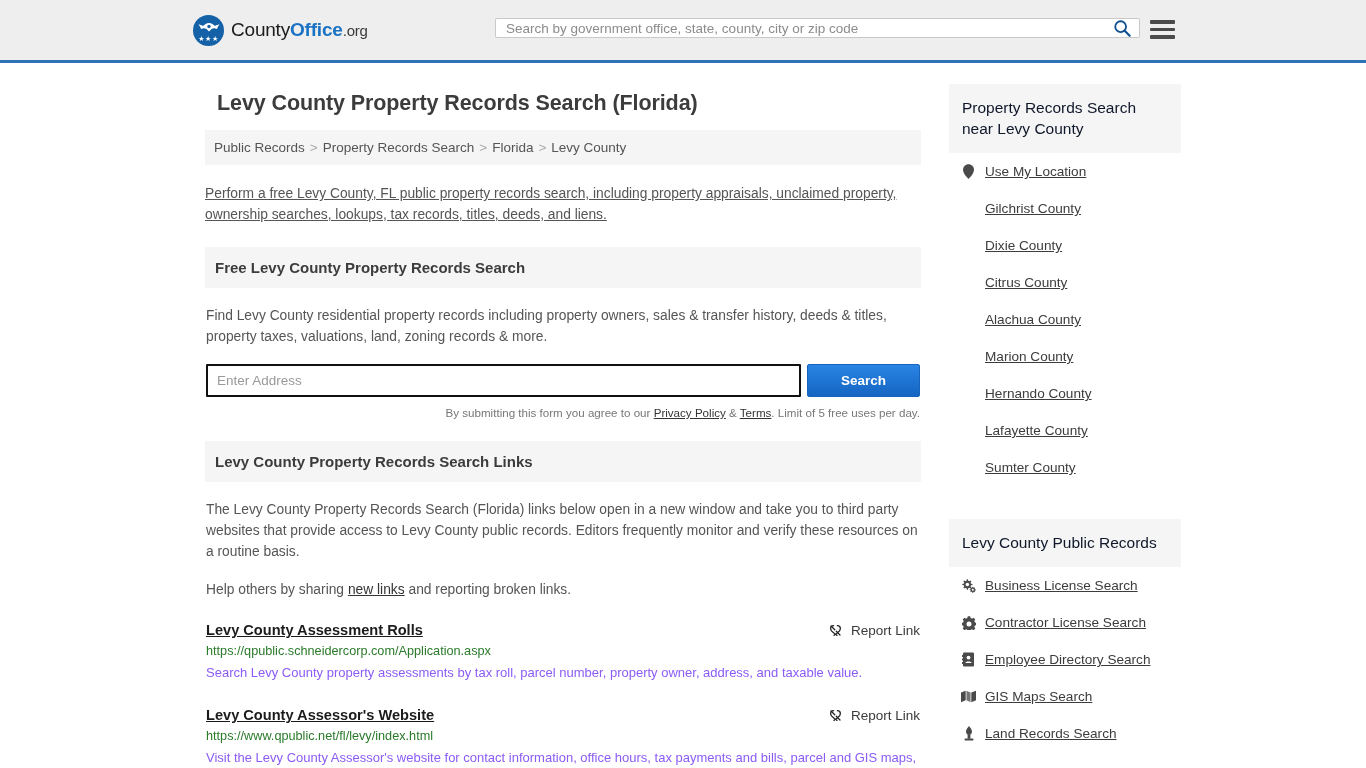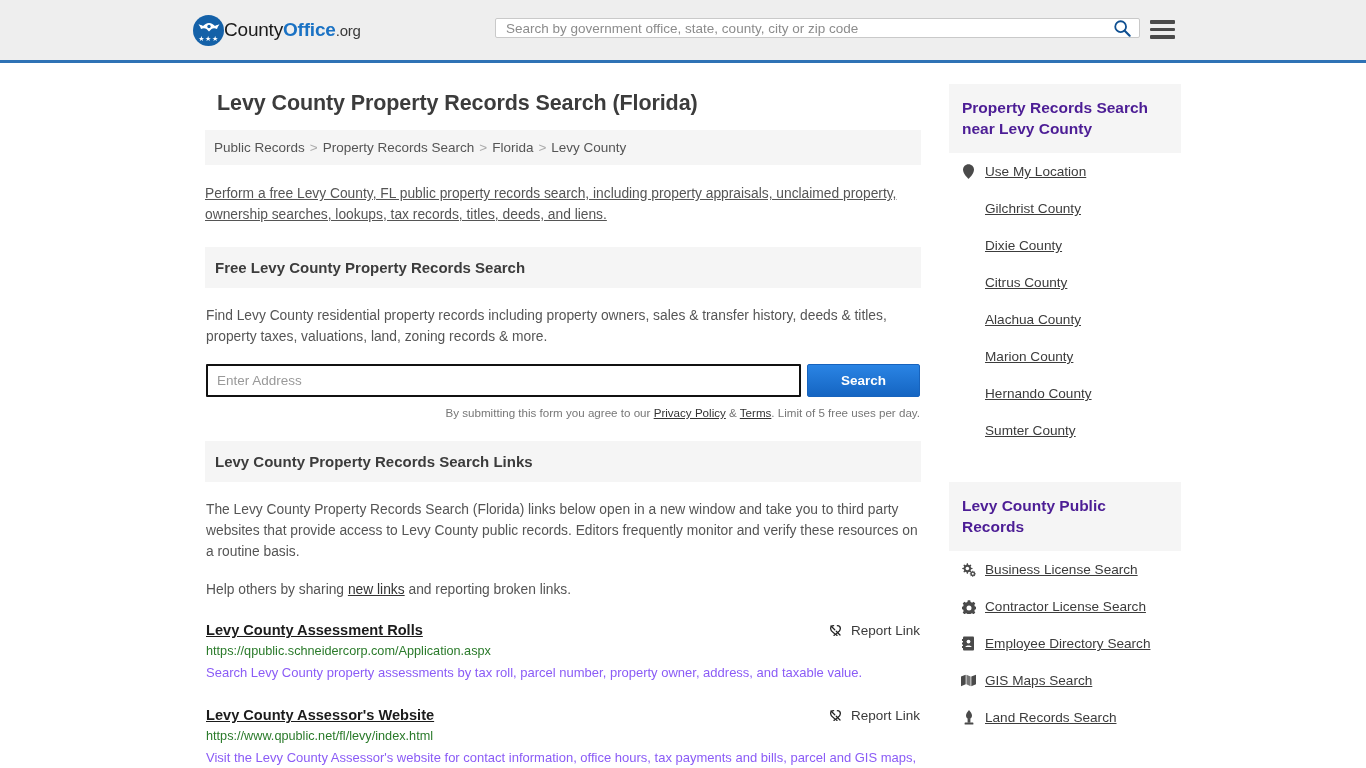--- a/index.html
+++ b/index.html
@@ -19,20 +19,21 @@
     background: #eeeeee;
     border-bottom: 3px solid #2f72b5;
     display: flex;
     align-items: center;
     position: relative;
   }
   .logo-wrap {
     display: flex;
     align-items: center;
     margin-left: 193px;
+    gap: 7px;
     cursor: pointer;
   }
   .logo-mark {
     width: 31px; height: 31px;
     border-radius: 50%;
     background: #1461a8;
     position: relative;
     flex: 0 0 auto;
     overflow: hidden;
   }
@@ -235,22 +236,22 @@
     line-height: 24px;
     color: #8b5cf6;
     margin-top: 3px;
   }
 
   
   .side-panel-head {
     background: #f5f5f5;
     padding: 13px 13px 14px 13px;
     font-size: 15.5px;
-    font-weight: 700;
-    color: #4c1d95;
+    font-weight: 400;
+    color: #0f172a;
     line-height: 21px;
   }
   .side-list { padding: 0 0 0 12px; margin: 0; list-style: none; }
   .side-list li {
     display: flex;
     align-items: center;
     gap: 9px;
     padding: 11px 0 11px 0;
     font-size: 13.6px;
   }
@@ -399,20 +400,24 @@
         <li>
             <span class="side-icon"></span>
             <a href="#">Marion County</a>
           </li>
         <li>
             <span class="side-icon"></span>
             <a href="#">Hernando County</a>
           </li>
         <li>
             <span class="side-icon"></span>
+            <a href="#">Lafayette County</a>
+          </li>
+        <li>
+            <span class="side-icon"></span>
             <a href="#">Sumter County</a>
           </li>
       </ul>
 
       <div class="side-block-2">
         <div class="side-panel-head">Levy County Public Records</div>
         <ul class="side-list">
           <li>
             <span class="side-icon">
               <svg width="15" height="14" viewBox="0 0 16 15">

